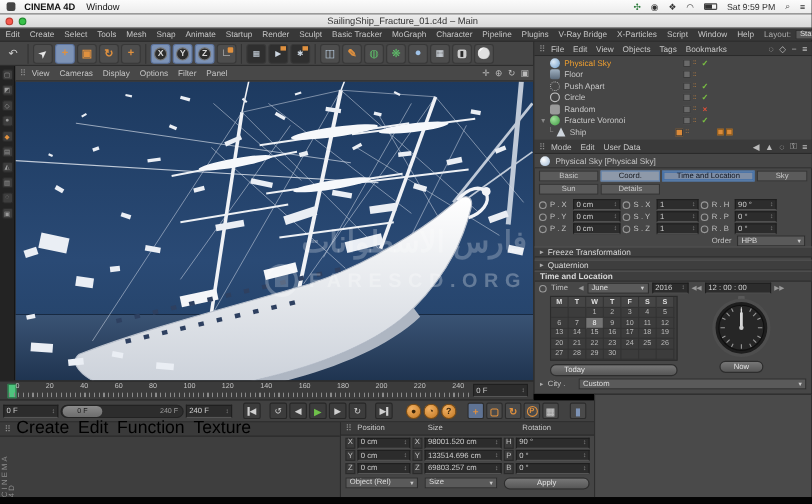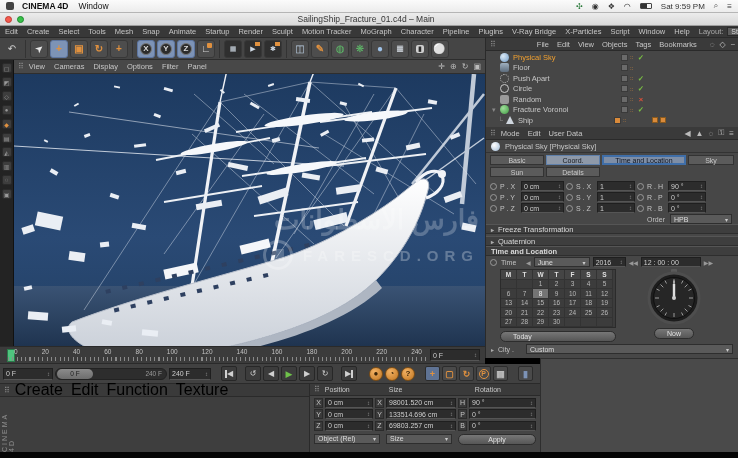--- a/index.html
+++ b/index.html
@@ -44,21 +44,21 @@
   #vpmenu { height:14px; background:#484848; border-bottom:1px solid #2e2e2e; display:flex; align-items:center; font-size:7.5px; color:#c6c6c6; padding:0 4px; }
   #vpmenu .mi { margin-right:9px; }
   #vpmenu .spacer { flex:1; }
   #vpmenu .vic { color:#bbb; font-size:8px; margin-left:5px; }
   #vpcanvas { width:471px; height:272px; position:relative; overflow:hidden; }
   #watermark { position:absolute; right:6px; top:130px; text-align:right; pointer-events:none; }
   #watermark .ar { font-size:27px; font-weight:bold; color:rgba(255,255,255,.24); letter-spacing:1px; }
   #watermark .lat-row { display:flex; align-items:center; justify-content:flex-end; margin-top:4px; }
   #watermark .logo { width:30px; height:30px; border:3px solid rgba(255,255,255,.25); border-radius:50%; margin-right:10px; display:flex; align-items:center; justify-content:center; }
   #watermark .logo i { width:12px; height:12px; background:rgba(255,255,255,.22); display:block; }
-  #watermark .lat { font-size:15px; font-weight:bold; color:rgba(255,255,255,.28); letter-spacing:6px; }
+  #watermark .lat { font-size:18px; font-weight:bold; color:rgba(255,255,255,.28); letter-spacing:6px; }
 
   
   #rightpanel { left:485px; top:38px; width:253px; height:320px; background:#474747; border-left:1px solid #2a2a2a; display:flex; flex-direction:column; font-size:7.5px; color:#c6c6c6; }
   .pmenu { height:13px; background:#3a3a3a; border-bottom:1px solid #2a2a2a; display:flex; align-items:center; padding:0 4px; flex:none; }
   .pmenu .mi { margin-right:8px; }
   .pmenu .spacer { flex:1; }
   .pmenu .ric { margin-left:5px; color:#bbb; font-size:8px; }
   .grip { color:#8f8f8f; font-size:8px; margin-right:5px; }
 
   
@@ -186,21 +186,21 @@
   <span class="mi">Edit</span>
       <span class="mi">Create</span>
       <span class="mi">Select</span>
       <span class="mi">Tools</span>
       <span class="mi">Mesh</span>
       <span class="mi">Snap</span>
       <span class="mi">Animate</span>
       <span class="mi">Startup</span>
       <span class="mi">Render</span>
       <span class="mi">Sculpt</span>
-      <span class="mi">Motion Tracker</span>
+      <span class="mi">Basic Tracker</span>
       <span class="mi">MoGraph</span>
       <span class="mi">Character</span>
       <span class="mi">Pipeline</span>
       <span class="mi">Plugins</span>
       <span class="mi">V-Ray Bridge</span>
       <span class="mi">X-Particles</span>
       <span class="mi">Script</span>
       <span class="mi">Window</span>
       <span class="mi">Help</span>
     </span>
@@ -479,21 +479,21 @@
         <span class="lat">FARESCD.ORG</span>
       </div>
     </div>
   </div>
 </div>
 
 <div id="rightpanel" class="abs">
 
   <div class="pmenu">
     <span class="grip">⠿</span>
-    <span style="display:flex;margin-left:36px;">
+    <span style="display:flex;">
 
     <span class="mi">File</span>
         <span class="mi">Edit</span>
         <span class="mi">View</span>
         <span class="mi">Objects</span>
         <span class="mi">Tags</span>
         <span class="mi">Bookmarks</span>
       </span>
     <span class="spacer"></span>
     <span class="ric">◌</span>

